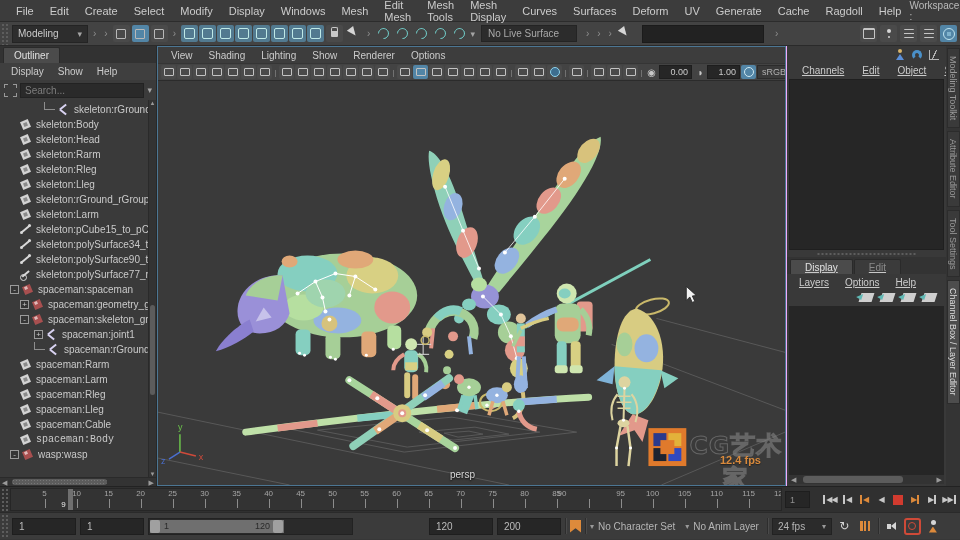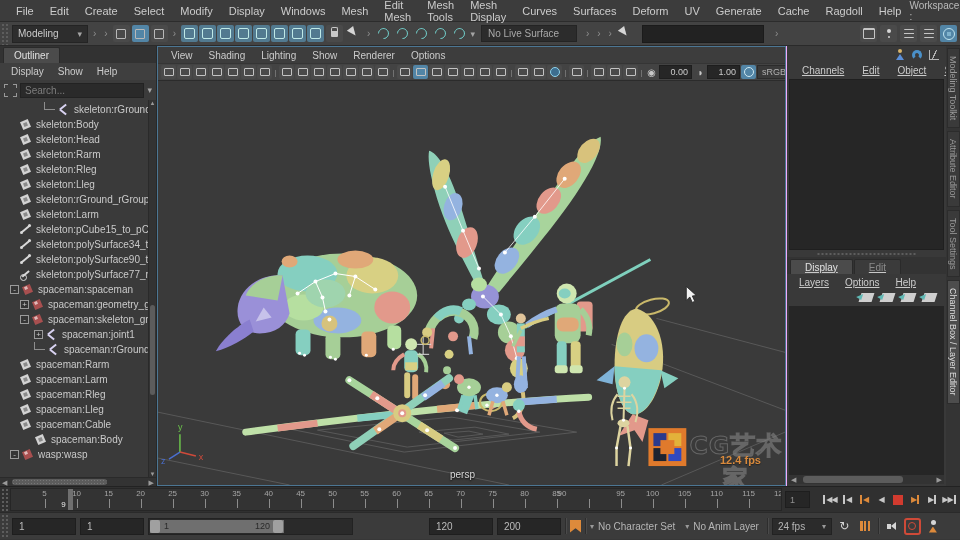--- a/index.html
+++ b/index.html
@@ -378,21 +378,21 @@
           <span class="ol-label">spaceman:Rleg</span>
         </div>
         <div class="ol-row" style="padding-left: 20px;">
           <span class="ti ti-plane"></span>
           <span class="ol-label">spaceman:Lleg</span>
         </div>
         <div class="ol-row" style="padding-left: 20px;">
           <span class="ti ti-plane"></span>
           <span class="ol-label">spaceman:Cable</span>
         </div>
-        <div class="ol-row" style="padding-left: 35px;">
+        <div class="ol-row" style="padding-left: 20px; font-family: Liberation Mono, monospace;">
           <span class="ti ti-plane"></span>
           <span class="ol-label">spaceman:Body</span>
         </div>
         <div class="ol-row" style="padding-left: 10px;">
           <span class="expand">-</span>
           <span class="ti ti-transform"></span>
           <span class="ol-label">wasp:wasp</span>
         </div>
         <div class="ol-vscroll">
         <span class="ol-varrow" style="top:0">▲</span>

